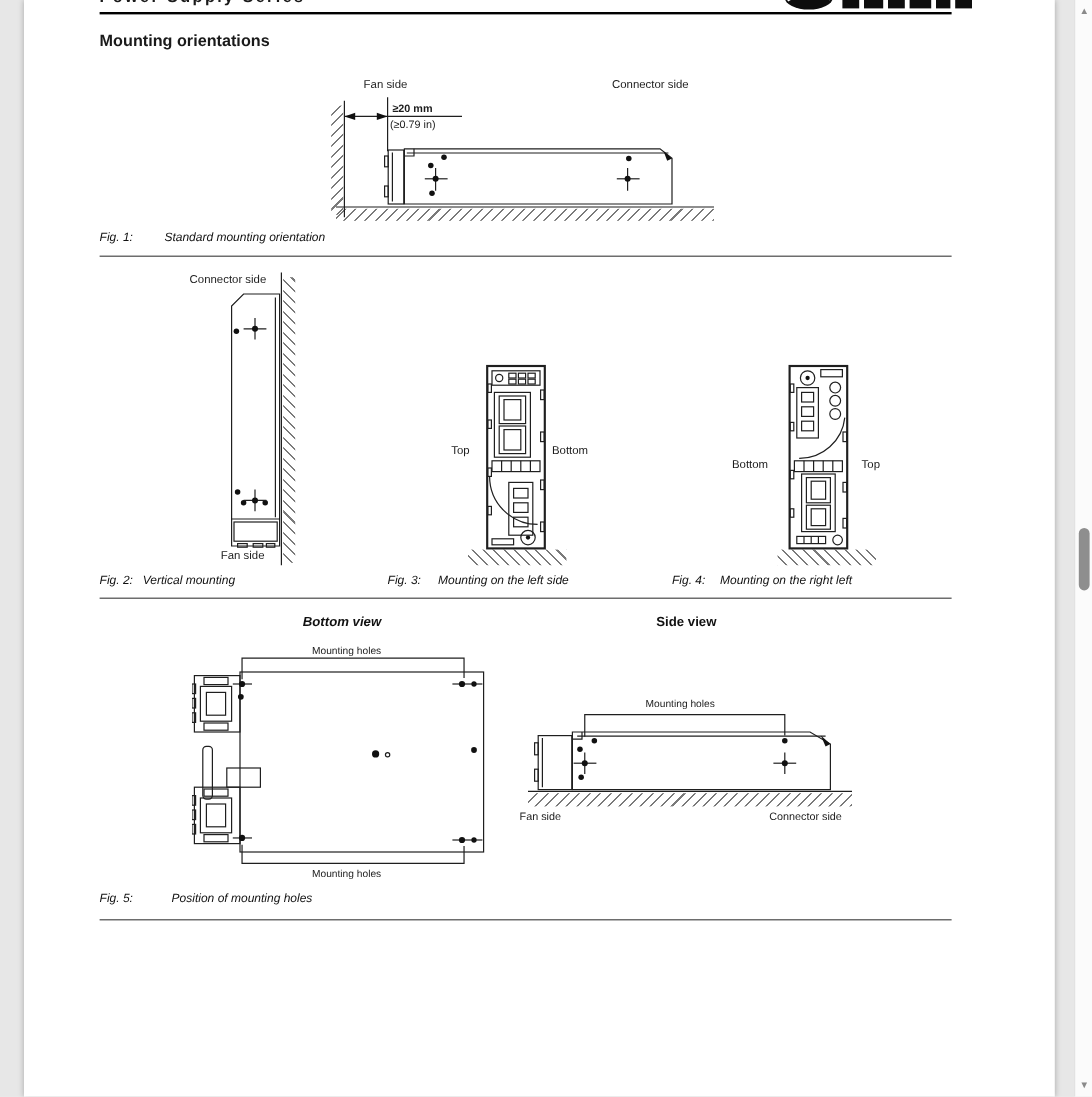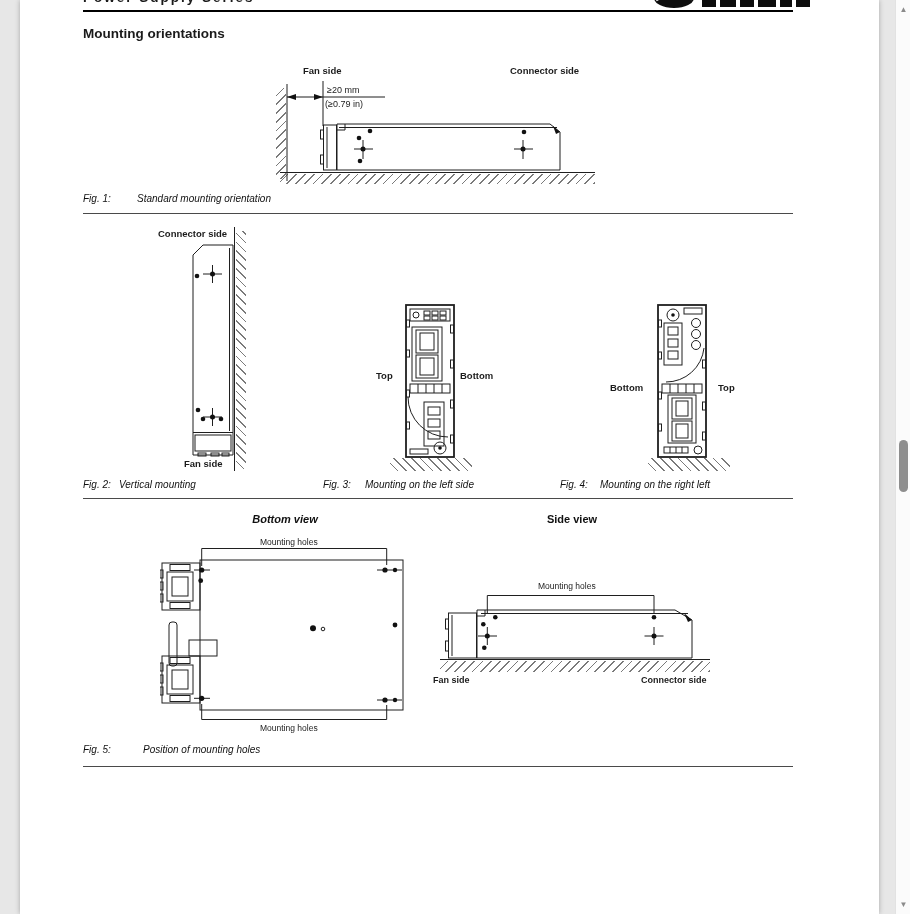--- a/index.html
+++ b/index.html
@@ -9,21 +9,21 @@
     background:#e7e7e7;
     font-family:"Liberation Sans", sans-serif;
     color:#1a1a1a;
   }
   .page {
     position:absolute; left:20px; top:0; width:859px; height:914px;
     background:#ffffff;
     box-shadow:0 0 5px rgba(0,0,0,.28);
   }
   .abs { position:absolute; }
-  .lbl { position:absolute; font-size:9.5px; line-height:11px; white-space:nowrap; color:#1c1c1c;font-weight:bold; }
+  .lbl { position:absolute; font-size:9.5px; line-height:11px; white-space:nowrap; color:#1c1c1c; }
   .dim { position:absolute; font-size:9px; line-height:10px; white-space:nowrap; color:#1c1c1c; }
   .cap { position:absolute; font-style:italic; font-size:10px; white-space:nowrap; color:#111; }
   .subhead { position:absolute; font-weight:bold; font-size:11px; text-align:center; color:#111; }
   .rule { position:absolute; height:1px; background:#4a4a4a; }
   .hatch-r { position:absolute; background:repeating-linear-gradient(135deg, transparent 0 5px, #7a7a7a 5px 6.2px); }
   .hatch-l { position:absolute; background:repeating-linear-gradient(45deg, transparent 0 5px, #7a7a7a 5px 6.2px); }
   .fig { position:absolute; }
   .fig svg { position:absolute; left:0; top:0; }
   svg .s  { stroke:#1f1f1f; stroke-width:1; fill:none; }
   svg .s2 { stroke:#1f1f1f; stroke-width:1.8; fill:none; }
@@ -102,21 +102,21 @@
         <line class="s" x1="104" y1="89" x2="123" y2="89"></line>
         <line class="s" x1="113" y1="80" x2="113" y2="99"></line>
         <circle class="f" cx="113" cy="89" r="2.5"></circle>
       </g>
       <g>
         <line class="s" x1="264" y1="89" x2="283" y2="89"></line>
         <line class="s" x1="273" y1="80" x2="273" y2="99"></line>
         <circle class="f" cx="273" cy="89" r="2.5"></circle>
       </g>
     </svg>
-    <div class="dim" style="left:77px; top:25px;">≥20 mm</div>
+    <div class="dim" style="left:77px; top:25px;font-weight:bold;">≥20 mm</div>
     <div class="dim" style="left:75px; top:39px;">(≥0.79 in)</div>
   </div>
 
   <div class="cap" style="left:63px; top:193px;">Fig. 1:</div>
   <div class="cap" style="left:117px; top:193px;">Standard mounting orientation</div>
   <div class="rule" style="left:63px; top:213px; width:710px;"></div>
 
   <div class="fig" style="left:135px; top:225px; width:122px; height:252px;">
     <div class="lbl" style="left:3px; top:3px;">Connector side</div>
     <div class="lbl" style="left:29px; top:233px;">Fan side</div>

